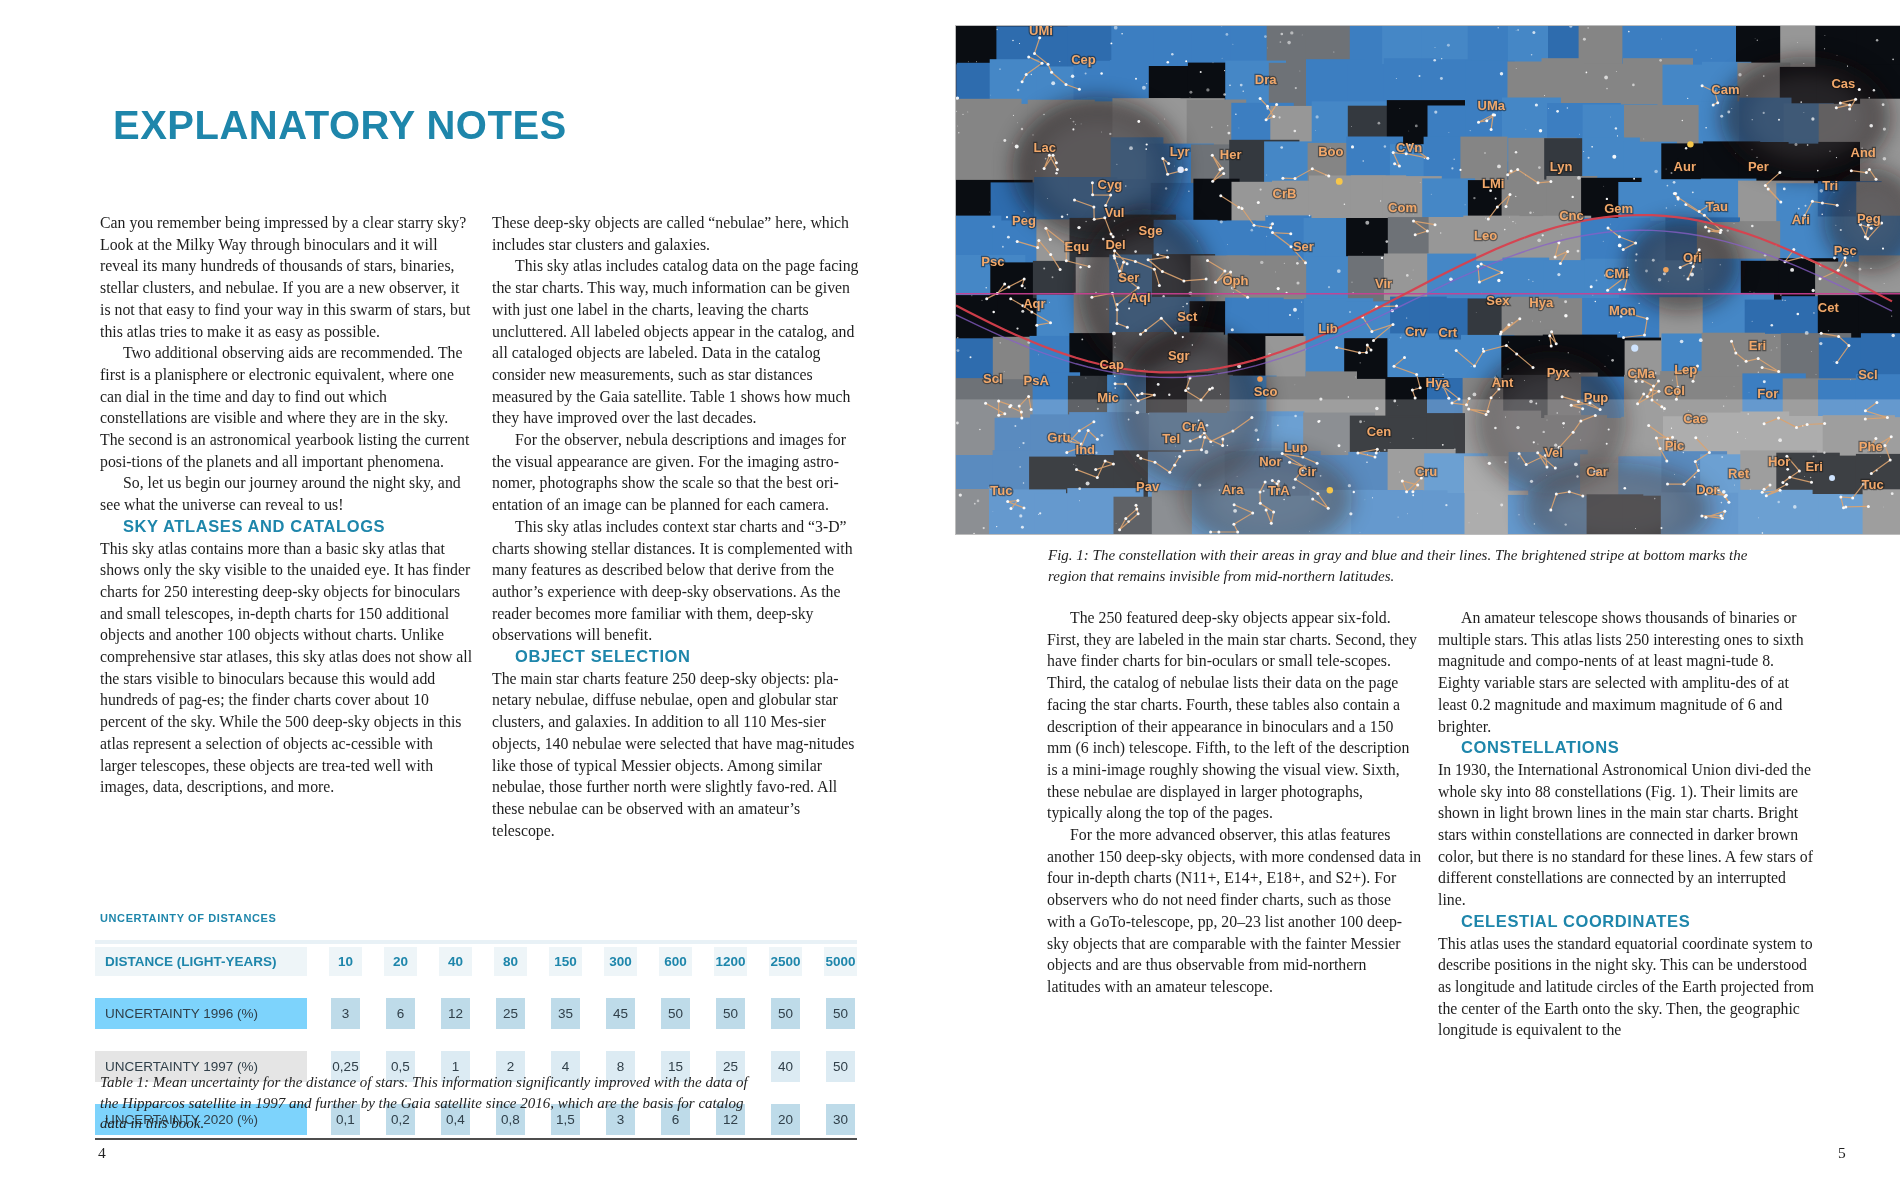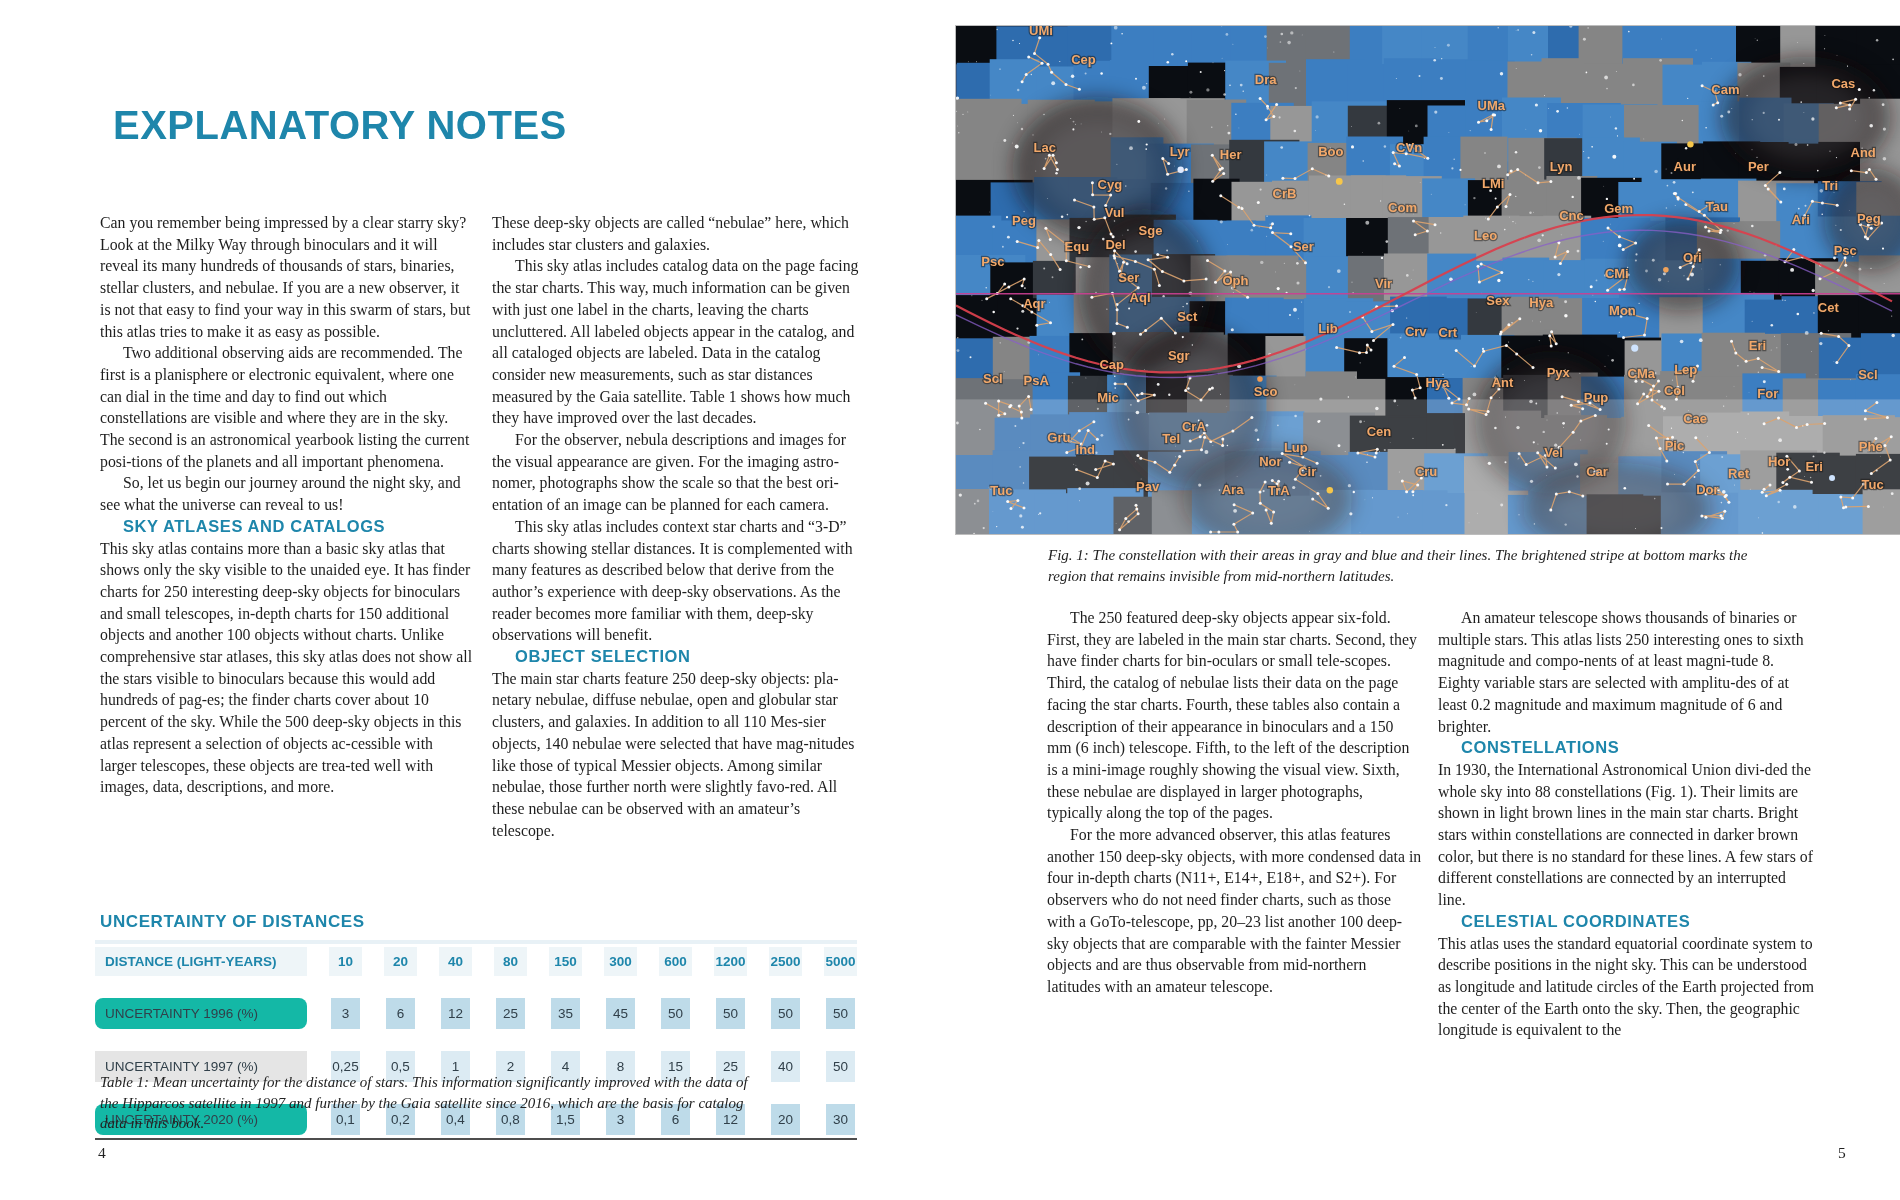--- a/index.html
+++ b/index.html
@@ -16,32 +16,32 @@
   .col p{margin:0;text-indent:23px;}
   .col p.noindent{text-indent:0;}
   .sechead{font-family:"Liberation Sans",sans-serif;font-weight:700;font-size:16.5px;
            letter-spacing:0.6px;color:#1e86ab;margin:19px 0 7px 0;text-indent:0;}
   #col1{left:100px;top:212px;width:373px;}
   #col2{left:492px;top:212px;width:373px;}
   #col3{left:97px; top:607px;width:375px;}
   #col4{left:488px;top:607px;width:377px;}
 
   .table-head{position:absolute;left:100px;top:912px;margin:0;
-              font-family:"Liberation Sans",sans-serif;font-weight:700;font-size:17px;
+              font-family:"Liberation Sans",sans-serif;font-weight:700;font-size:11px;
               letter-spacing:0.6px;color:#1e86ab;}
   .datatable{position:absolute;left:95px;top:940px;width:762px;
              display:grid;grid-template-columns:212px repeat(10,1fr);row-gap:3px;
              font-family:"Liberation Sans",sans-serif;
              border-top:4px solid #e8f1f6;border-bottom:2px solid #4d4d4d;padding:3px 0 3px 0;gap:22px;}
   .th{height:29px;line-height:29px;background:#eef5f8;color:#1e86ab;font-weight:700;
       font-size:13.5px;text-align:center;}
   .th.lbl{text-align:left;padding-left:10px;}
   .td{height:31px;line-height:31px;font-size:13.5px;color:#31404a;text-align:center;}
   .td.lbl{text-align:left;padding-left:10px;}
-  .td.lbl.dark{background:#14b8a6;border-radius:8px;}
+  .td.lbl.dark{background:#7dd3fc;}
   .td.lbl.light{background:#e5e5e5;}
   .chip{margin:0 2px;}
   .chip.dark{background:#bedbe9;}
   .chip.light{background:#dcebf3;}
 
   .caption{position:absolute;font-style:italic;font-size:15px;line-height:20.5px;color:#222;margin:0;}
   #table-caption{left:100px;top:1072px;width:668px;}
   #fig-caption{left:98px;top:545px;width:722px;}
 
   .pagenum{position:absolute;top:1144px;font-size:15.5px;color:#222;}

